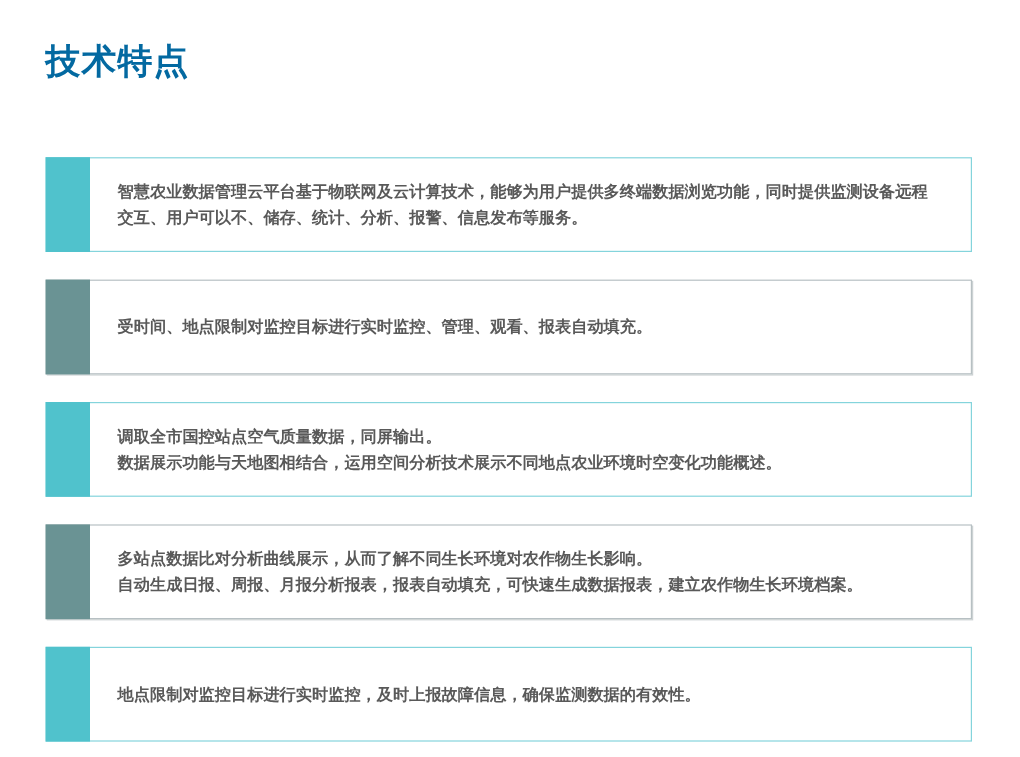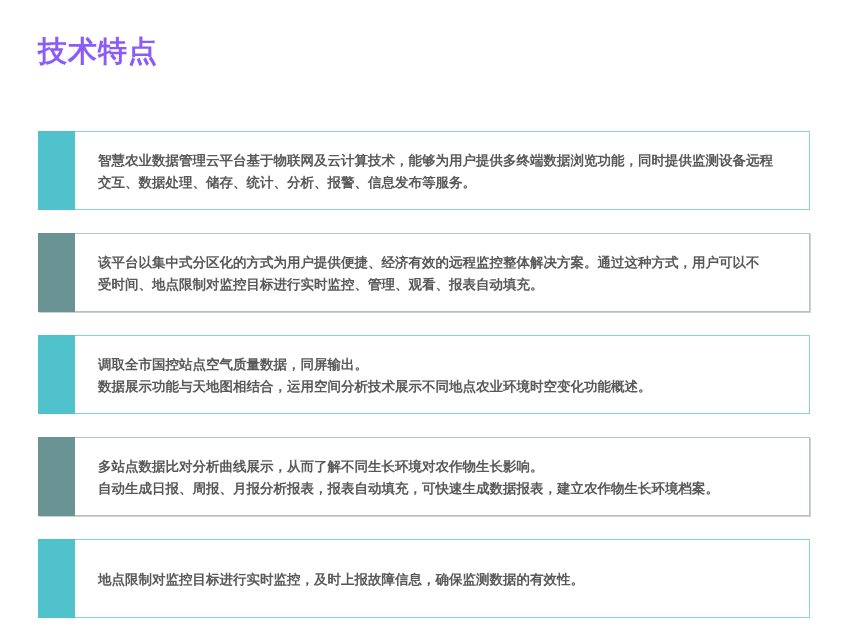--- a/index.html
+++ b/index.html
@@ -9,21 +9,21 @@
     font-family: "DejaVu Sans", "Liberation Sans", sans-serif;
     overflow: hidden;
   }
   .page { width: 850px; height: 631px; padding: 0 40px 0 38px; }
 
   .page-title {
     margin-top: 34px;
     font-size: 29px;
     line-height: 34px;
     font-weight: bold;
-    color: #8b5cf6;
+    color: #0369a1;
     letter-spacing: 1px;
   }
 
   .cards { margin-top: 63px; }
 
   .card {
     position: relative;
     width: 772px;
     height: 79px;
     margin-bottom: 23px;
@@ -57,27 +57,26 @@
 <body>
 
 <div class="page">
   <h1 class="page-title">技术特点</h1>
 
   <div class="cards">
       <div class="card teal">
         <div class="accent"></div>
         <div class="card-text">
           <div class="line">智慧农业数据管理云平台基于物联网及云计算技术，能够为用户提供多终端数据浏览功能，同时提供监测设备远程</div>
-          <div class="line">交互、数据处理、储存、统计、分析、报警、信息发布等服务。</div>
+          <div class="line">交互、用户可以不、储存、统计、分析、报警、信息发布等服务。</div>
         </div>
       </div>
       <div class="card gray">
         <div class="accent"></div>
         <div class="card-text">
-          <div class="line">该平台以集中式分区化的方式为用户提供便捷、经济有效的远程监控整体解决方案。通过这种方式，用户可以不</div>
           <div class="line">受时间、地点限制对监控目标进行实时监控、管理、观看、报表自动填充。</div>
         </div>
       </div>
       <div class="card teal">
         <div class="accent"></div>
         <div class="card-text">
           <div class="line">调取全市国控站点空气质量数据，同屏输出。</div>
           <div class="line">数据展示功能与天地图相结合，运用空间分析技术展示不同地点农业环境时空变化功能概述。</div>
         </div>
       </div>

